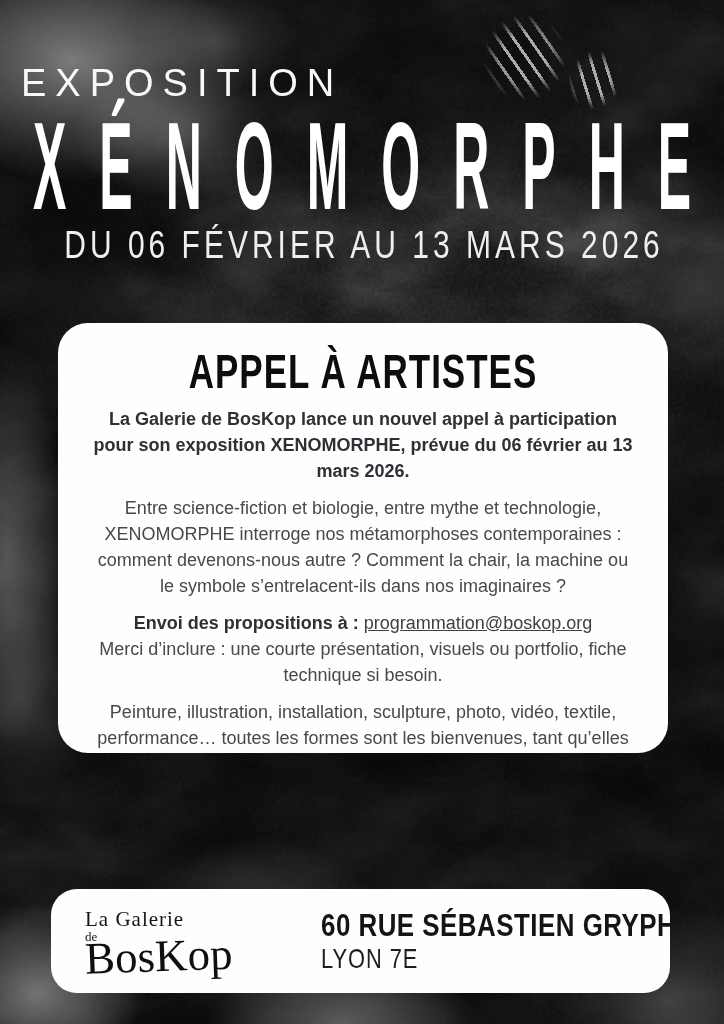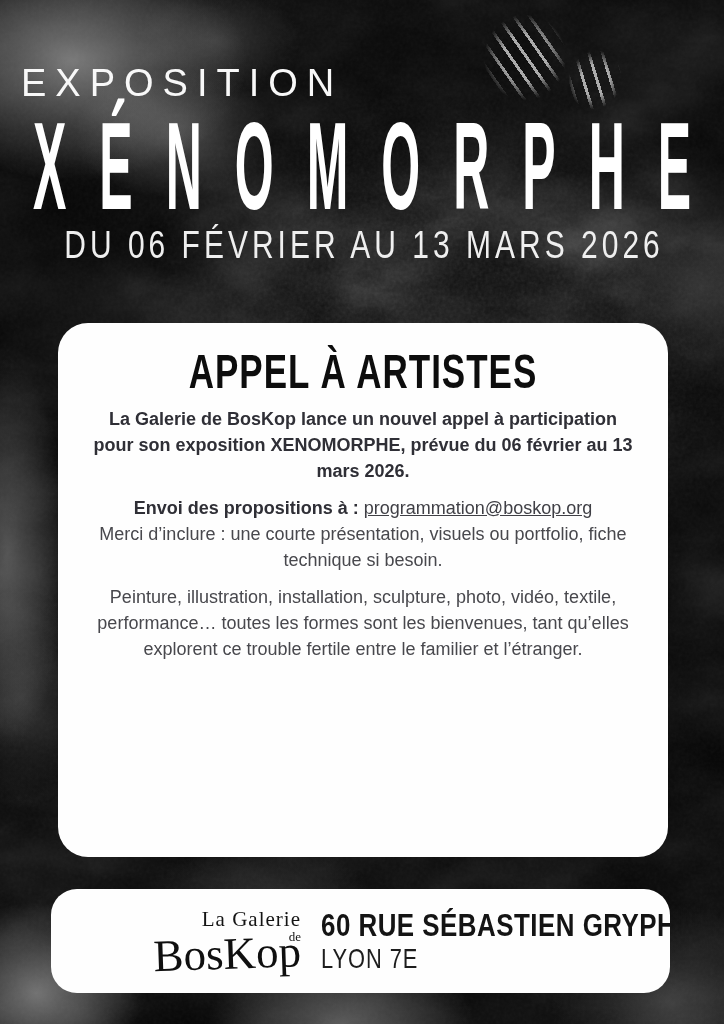--- a/index.html
+++ b/index.html
@@ -46,40 +46,40 @@
     transform:scaleY(2.5);transform-origin:top center;
   }
   .hero-dates{
     position:absolute;z-index:3;top:223px;left:0;width:100%;
     text-align:center;color:#efefef;font-weight:400;font-size:30px;
     letter-spacing:4px;text-indent:4px;
     transform:scaleY(1.3);transform-origin:top center;
   }
   
   .card{
-    position:absolute;z-index:3;left:58px;top:323px;width:610px;height:534px;
+    position:absolute;z-index:3;left:58px;top:323px;width:610px;height:430px;
     background:#fefefe;border-radius:30px;overflow:hidden;
     padding:18px 16px;box-sizing:border-box;text-align:center;
   }
   .card-heading{
     margin:6px 0 10px 0;color:#0d0d0d;font-size:35px;font-weight:700;
     letter-spacing:1px;line-height:48px;
     transform:scaleY(1.38);transform-origin:center center;
   }
   .card p{margin:11px 16px;color:#48484d;font-size:18px;line-height:26px;}
   .card p.intro{color:#2f2f36;font-weight:700;}
   .bold-label{color:#2f2f36;font-weight:700;}
   .email-link{color:#3f3f45;text-decoration:underline;}
   
   .footer-bar{
     position:absolute;z-index:3;left:51px;top:889px;width:619px;height:104px;
     background:#fefefe;border-radius:26px;display:flex;align-items:center;
     box-sizing:border-box;overflow:hidden;
   }
-  .logo{width:216px;margin-left:34px;text-align:right;color:#141414;flex:none;}
+  .logo{width:216px;margin-left:34px;text-align:left;color:#141414;flex:none;}
   .logo-line1{font-family:"Liberation Serif",serif;font-size:21px;letter-spacing:1px;}
   .logo-line2{font-family:"Liberation Serif",serif;font-size:13px;margin-top:-3px;}
   .logo-line3{
     font-family:"Liberation Serif",serif;font-size:45px;line-height:40px;
     margin-top:-10px;letter-spacing:0px;transform:rotate(-2deg);color:#0f0f0f;
   }
   .address{margin-left:20px;}
   .address-line1{
     color:#141414;font-size:27px;font-weight:700;letter-spacing:0.5px;
     display:inline-block;transform:scale(0.96,1.18);transform-origin:left center;
@@ -120,20 +120,21 @@
   <div class="bg-hatch h1"></div>
   <div class="bg-hatch h2"></div>
 
   <div class="hero-kicker">EXPOSITION</div>
   <div class="hero-title">XÉNOMORPHE</div>
   <div class="hero-dates">DU 06 FÉVRIER AU 13 MARS 2026</div>
 
   <div class="card">
     <div class="card-heading">APPEL À ARTISTES</div>
     <p class="intro">La Galerie de BosKop lance un nouvel appel à participation pour son exposition XENOMORPHE, prévue du 06 février au 13 mars 2026.</p>
+    <p>Entre science-fiction et biologie, entre mythe et technologie, XENOMORPHE interroge nos métamorphoses contemporaines : comment devenons-nous autre ? Comment la chair, la machine ou le symbole s’entrelacent-ils dans nos imaginaires ?</p>
     <p>
       <span class="bold-label">Envoi des propositions à : </span><span class="email-link">programmation@boskop.org</span><br>
       <span>Merci d’inclure : une courte présentation, visuels ou portfolio, fiche technique si besoin.</span><br>
       
     </p>
     <p>Peinture, illustration, installation, sculpture, photo, vidéo, textile, performance… toutes les formes sont les bienvenues, tant qu’elles explorent ce trouble fertile entre le familier et l’étranger.</p>
   </div>
 
   <div class="footer-bar">
     <div class="logo">

